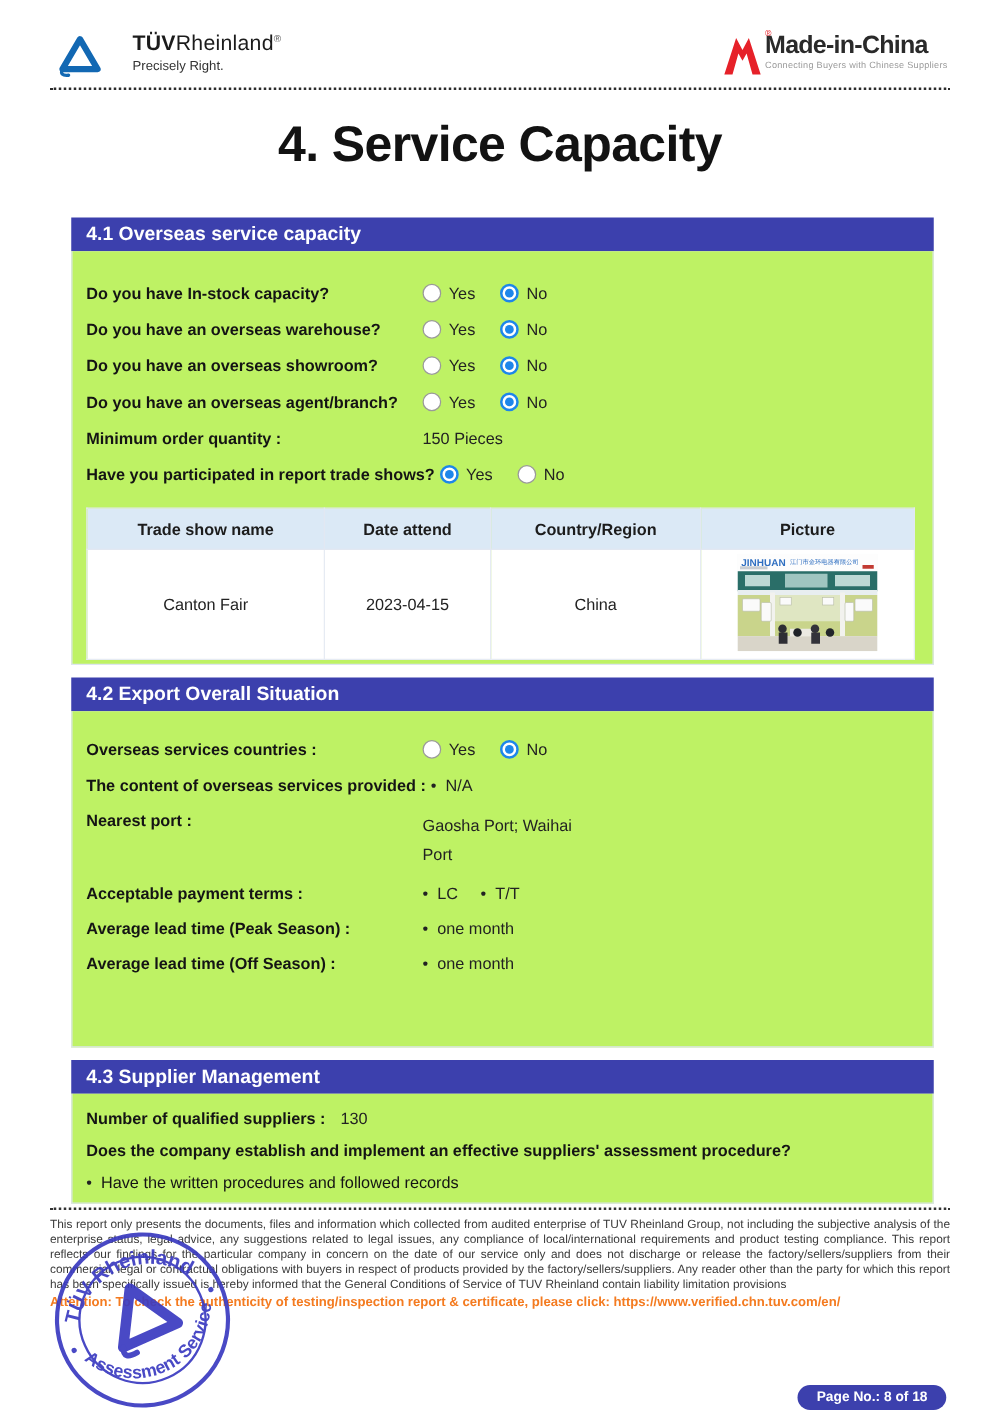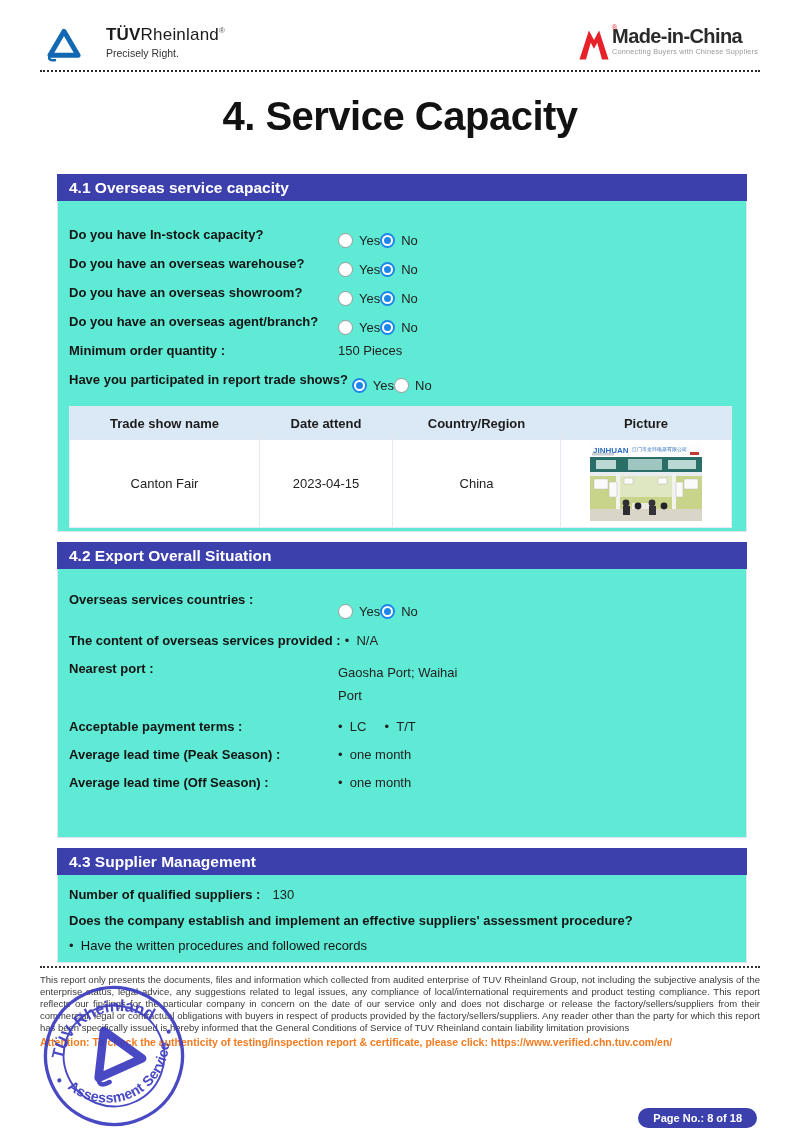--- a/index.html
+++ b/index.html
@@ -26,28 +26,28 @@
               border-top:2px dotted #2b2b2b;height:0;}
 
   
   .title{position:absolute;top:94px;left:0;width:100%;text-align:center;
          font-size:40px;font-weight:700;color:#121212;letter-spacing:-0.5px;}
 
   
   .section{position:absolute;left:57px;width:690px;box-sizing:border-box;}
   .sec-bar{background:#3c40ad;color:#fff;font-weight:700;font-size:15.5px;
            padding:4px 12px;line-height:19px;}
-  .sec-body{background:#5eead4;border:1px solid #dde5f0;border-top:none;
+  .sec-body{background:#bef264;border:1px solid #dde5f0;border-top:none;
             box-sizing:border-box;}
 
   .qrow{display:flex;align-items:center;height:29px;font-size:13px;color:#141414;
         padding-left:11px;}
   .lbl{font-weight:700;min-width:265px;white-space:nowrap;padding-right:4px;}
   .val{color:#222;}
-  .radio-group{display:flex;align-items:center;margin-top:12px;}
+  .radio-group{display:flex;align-items:center;gap:20px;}
   .radio-opt{display:flex;align-items:center;gap:6px;font-size:13px;color:#222;}
   .radio-circle{width:15px;height:15px;border-radius:50%;border:1.5px solid #9a9a9a;
                 background:#fff;box-sizing:border-box;position:relative;}
   .radio-opt.checked .radio-circle{border:2px solid #1d86ea;}
   .radio-opt.checked .radio-circle::after{content:"";position:absolute;inset:2px;
                 border-radius:50%;background:#1d86ea;}
 
   
   table.ts{border-collapse:collapse;margin:12px 0 0 11px;}
   table.ts th{background:#dbe9f6;height:30px;font-size:13px;font-weight:700;

